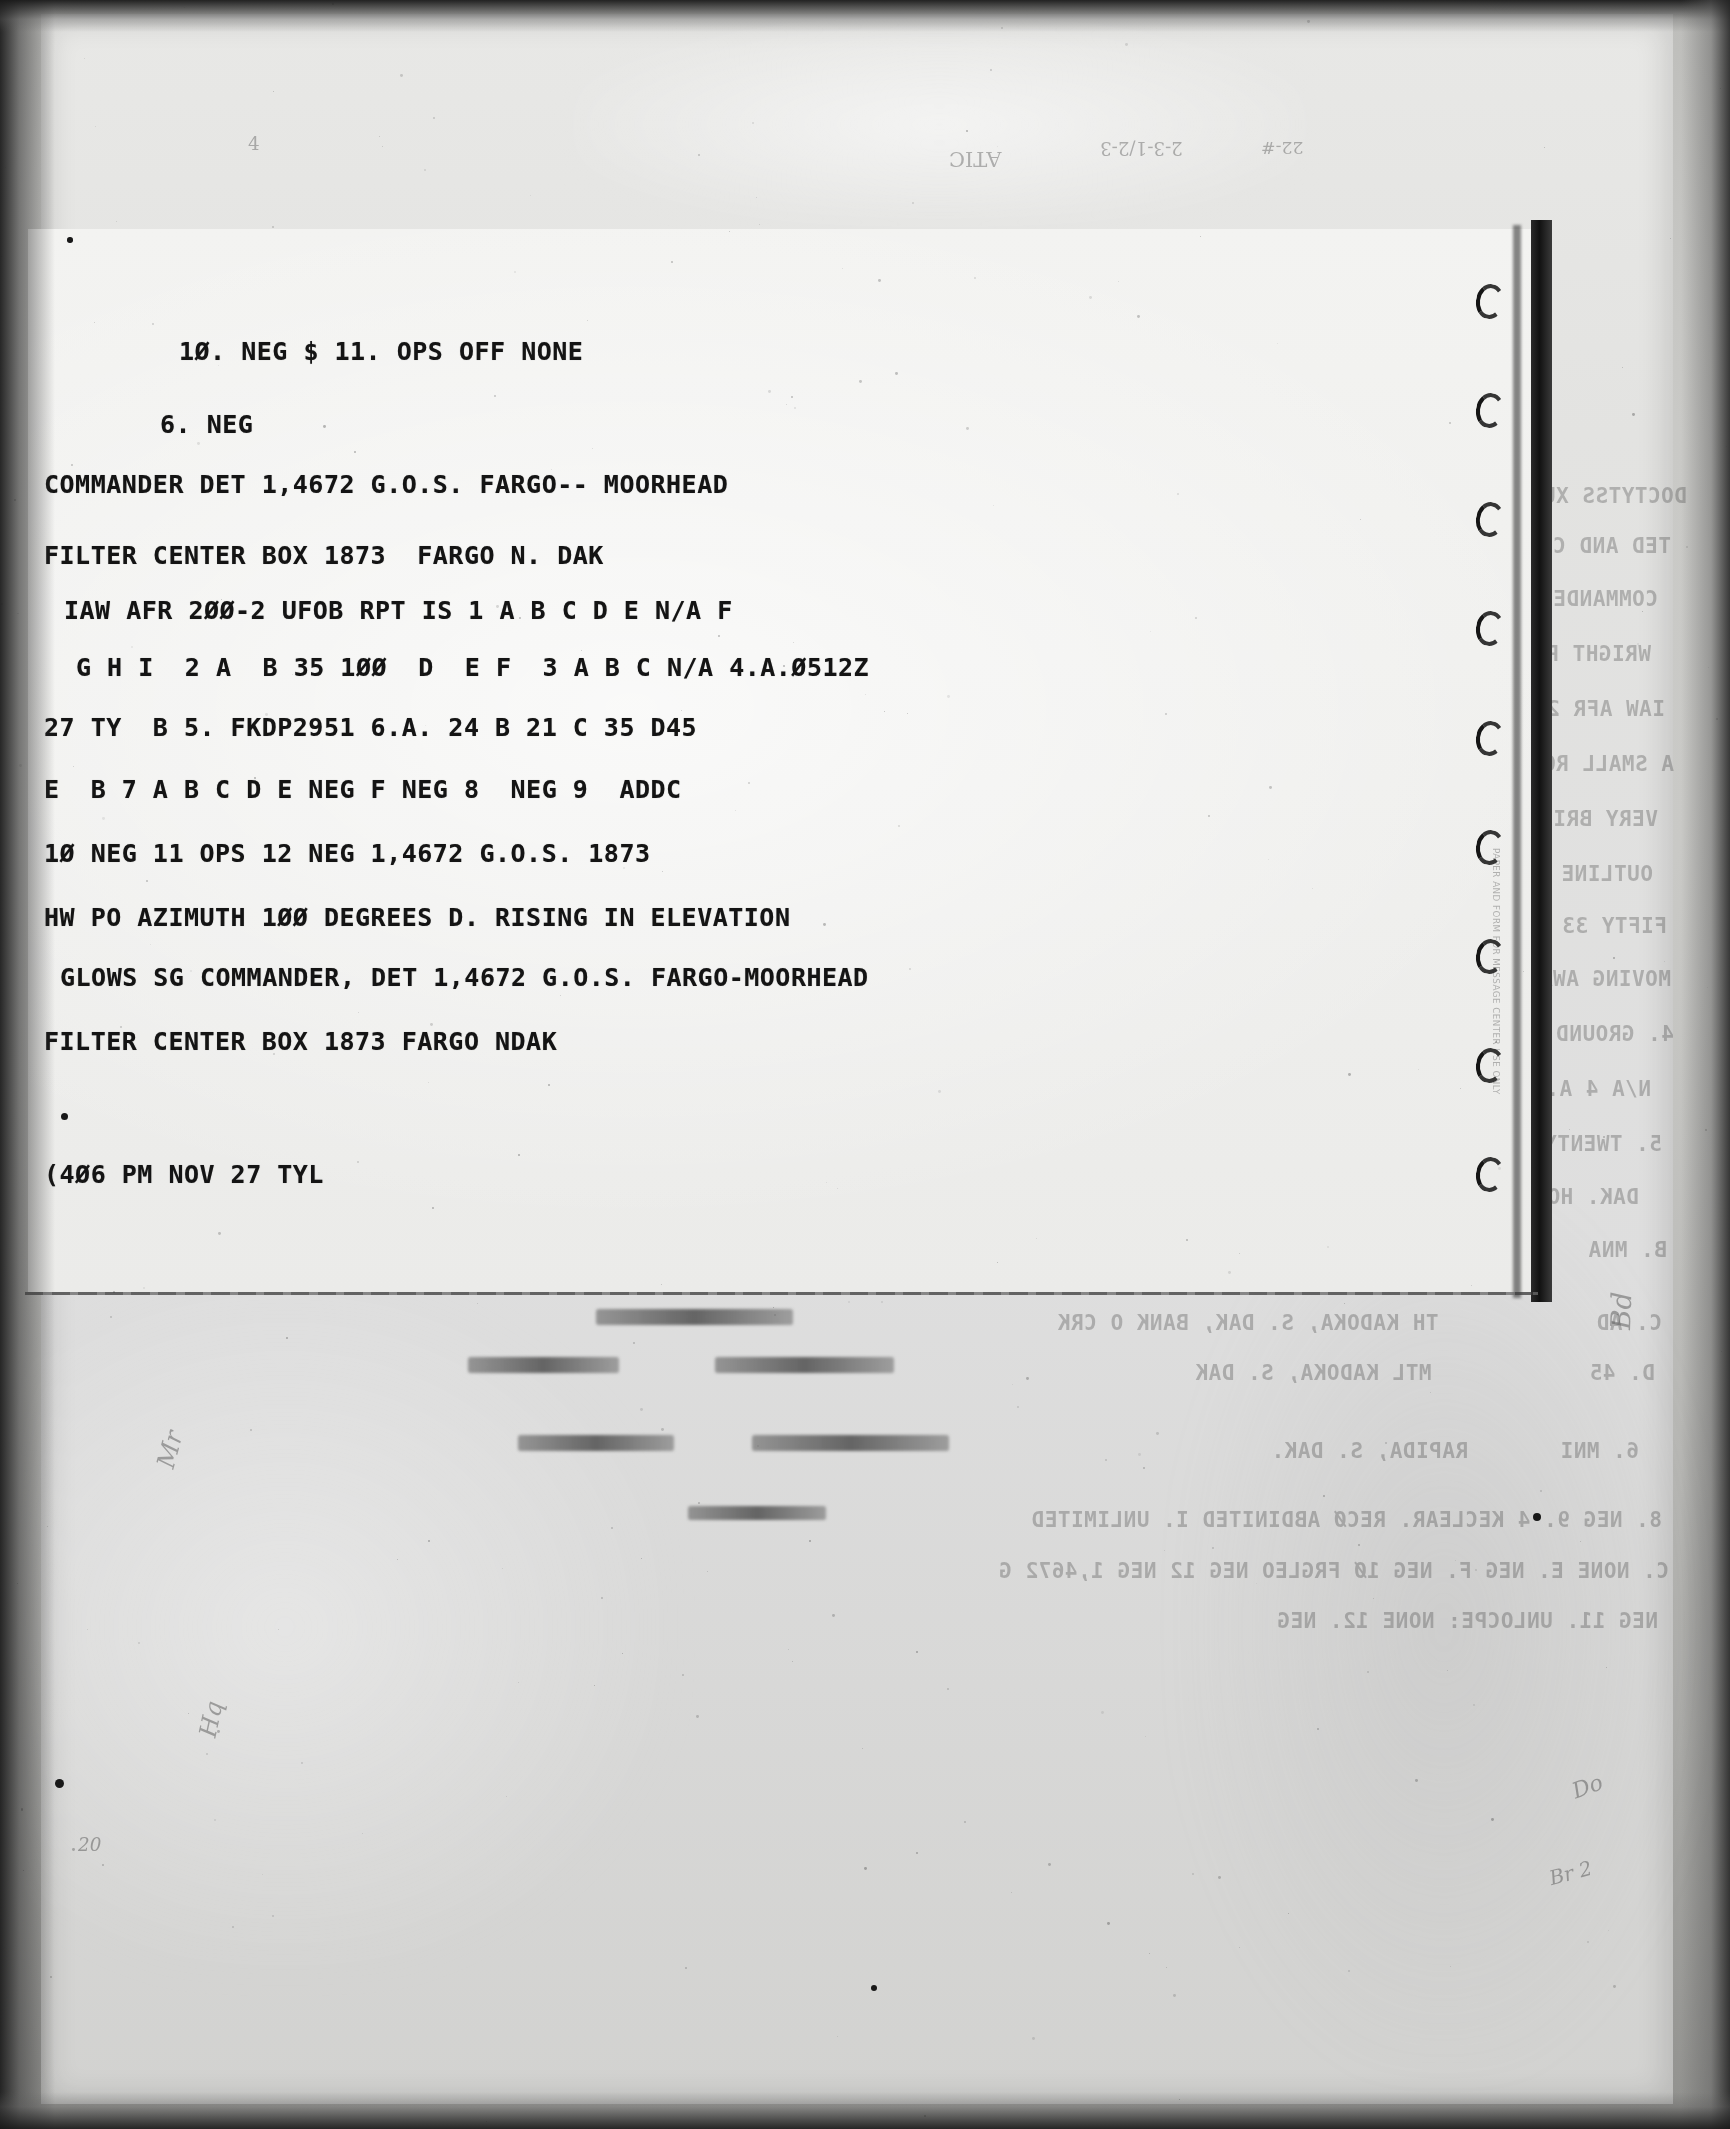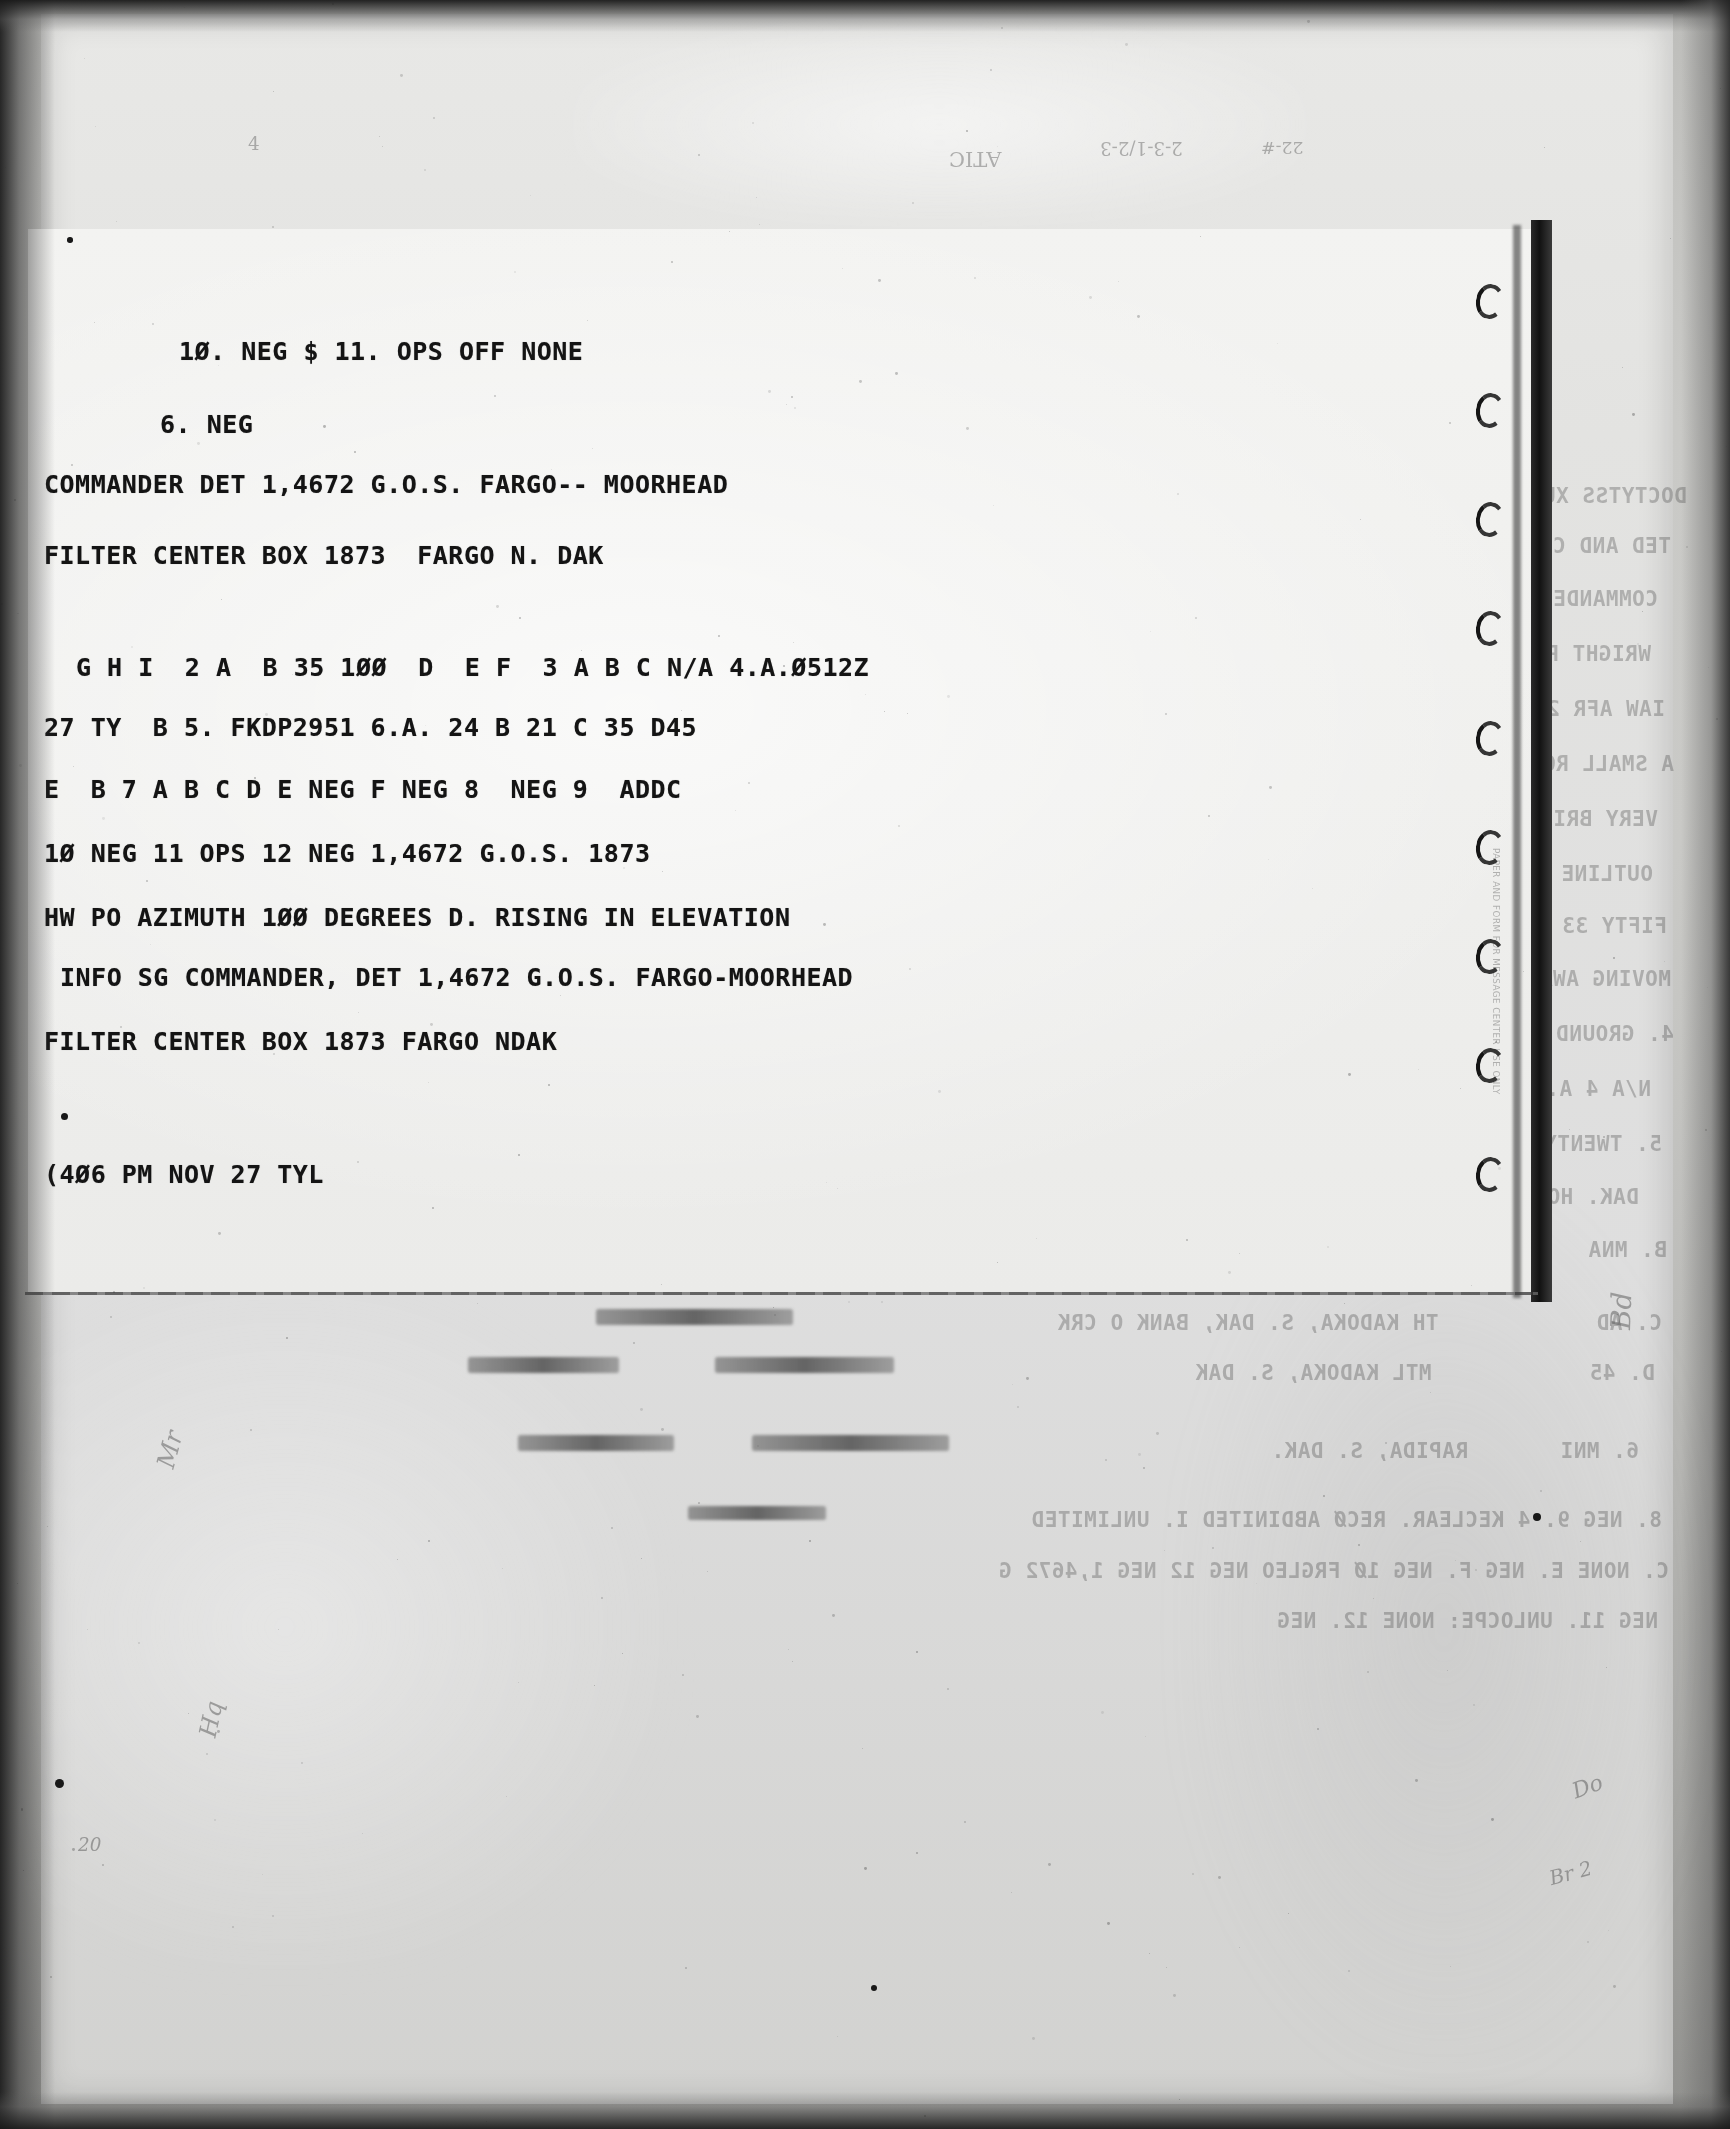--- a/index.html
+++ b/index.html
@@ -303,26 +303,27 @@
       <div class="ring" style="left: 1476px; top: 1157px;"></div>
     </div>
 
   <div class="side-note" style="left:1501px; top:848px;">PAPER AND FORM FOR MESSAGE CENTER USE ONLY</div>
 
   <div class="doc-text" id="typed-layer">
       <div class="line l-size" style="left: 179px; top: 337px;">1Ø. NEG $ 11. OPS OFF NONE</div>
       <div class="line l-size" style="left: 160px; top: 410px;">6. NEG</div>
       <div class="line l-size" style="left: 44px; top: 470px;">COMMANDER DET 1,4672 G.O.S. FARGO-- MOORHEAD</div>
       <div class="line l-size" style="left: 44px; top: 541px;">FILTER CENTER BOX 1873  FARGO N. DAK</div>
+      <div class="line l-size" style="left: 64px; top: 596px;">IAW AFR 2ØØ-2 UFOB RPT IS 1 A B C D E N/A F</div>
       <div class="line l-size" style="left: 76px; top: 653px;">G H I  2 A  B 35 1ØØ  D  E F  3 A B C N/A 4.A.Ø512Z</div>
       <div class="line l-size" style="left: 44px; top: 713px;">27 TY  B 5. FKDP2951 6.A. 24 B 21 C 35 D45</div>
       <div class="line l-size" style="left: 44px; top: 775px;">E  B 7 A B C D E NEG F NEG 8  NEG 9  ADDC</div>
       <div class="line l-size" style="left: 44px; top: 839px;">1Ø NEG 11 OPS 12 NEG 1,4672 G.O.S. 1873</div>
       <div class="line l-size" style="left: 44px; top: 903px;">HW PO AZIMUTH 1ØØ DEGREES D. RISING IN ELEVATION</div>
-      <div class="line l-size" style="left: 60px; top: 963px;">INFO SG COMMANDER, DET 1,4672 G.O.S. FARGO-MOORHEAD</div>
+      <div class="line l-size" style="left: 60px; top: 963px;">GLOWS SG COMMANDER, DET 1,4672 G.O.S. FARGO-MOORHEAD</div>
       <div class="line l-size" style="left: 44px; top: 1027px;">FILTER CENTER BOX 1873 FARGO NDAK</div>
       <div class="line l-size" style="left: 44px; top: 1160px;">(4Ø6 PM NOV 27 TYL</div>
     </div>
 
   <div class="ink-dot" style="left:61px; top:1113px; width:7.3px; height:7.3px;"></div>
   <div class="ink-dot" style="left:67px; top:237px; width:5.5px; height:5.5px;"></div>
   <div class="ink-dot" style="left:1533px; top:1513px; width:8.3px; height:8.3px;"></div>
   <div class="ink-dot" style="left:55px; top:1779px; width:9.2px; height:9.2px;"></div>
   <div class="ink-dot" style="left:871px; top:1985px; width:6.4px; height:6.4px;"></div>
 

